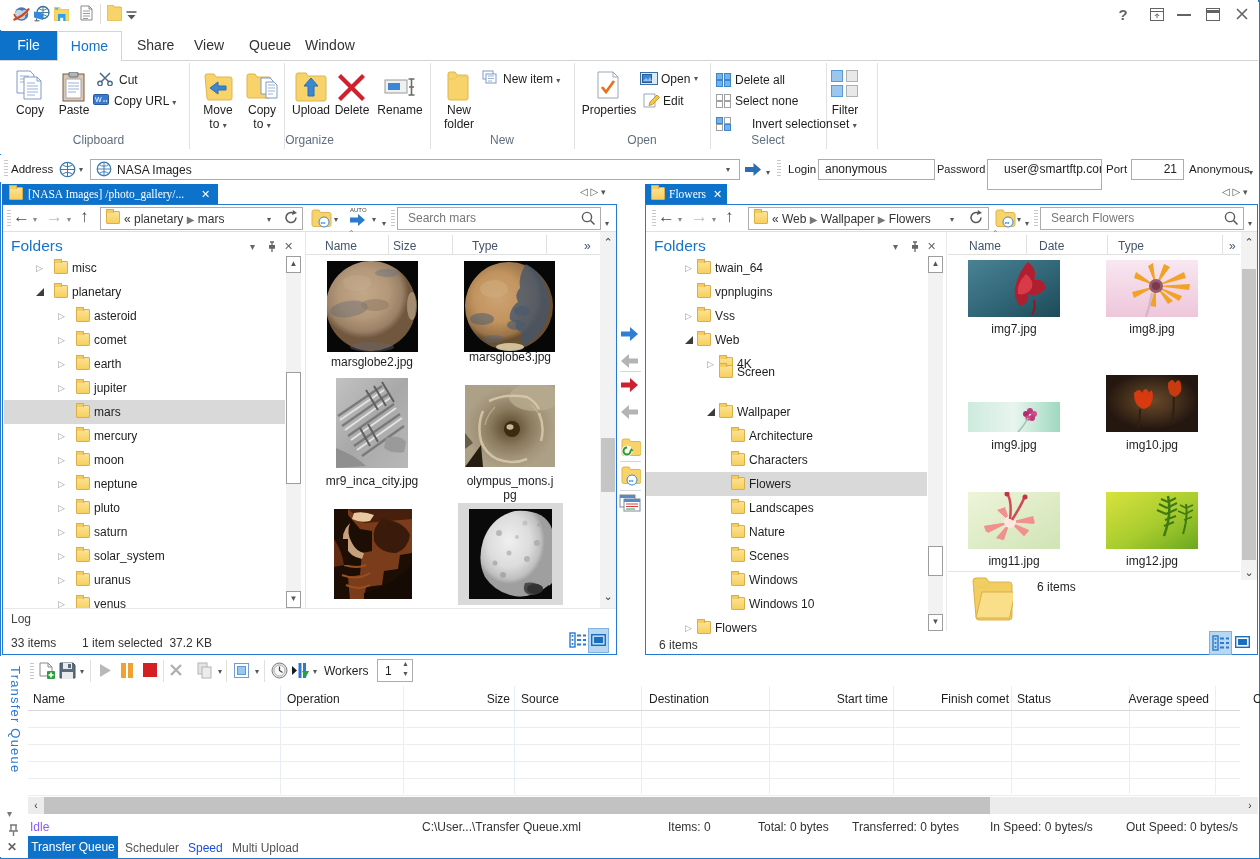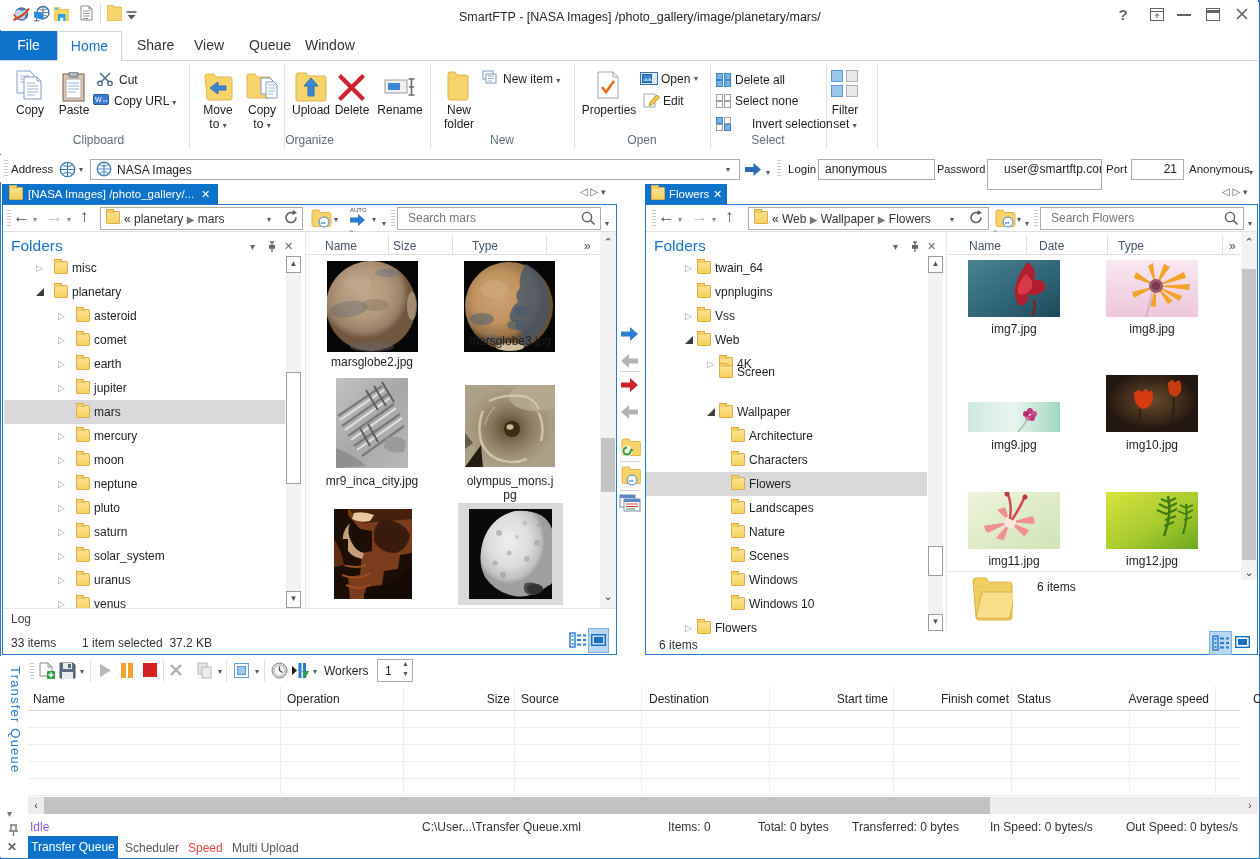--- a/index.html
+++ b/index.html
@@ -24,21 +24,21 @@
 .glabel { position:absolute; top:72px; font-size:12px; color:#5f6f7f; text-align:center; }
 .rbig { position:absolute; font-size:12px; color:#1e1e1e; text-align:center; }
 .rsmall { position:absolute; font-size:12px; color:#1e1e1e; white-space:nowrap; }
 .dda { font-size:8px; color:#555; }
 
 #addr { position:absolute; left:0; top:155px; width:1258px; height:27px; background:#fff; }
 .grip { position:absolute; width:4px; background:repeating-linear-gradient(to bottom,#c8c8c8 0 1px,#fff 1px 3px); }
 .inbox { position:absolute; background:#fff; border:1px solid #acacac; }
 .lbl { position:absolute; font-size:12px; color:#1e1e1e; white-space:nowrap; }
 
-.ptab { position:absolute; top:184px; height:20px; background:#0d72c9; color:#fff; font-size:12px; line-height:20px; }
+.ptab { position:absolute; top:184px; height:20px; background:#0d72c9; color:#fff; font-size:12px; line-height:20px;font-family:Liberation Serif, serif; }
 .pbox { position:absolute; top:204px; height:451px; background:#fff; border:1px solid #2579d0; }
 .foldhdr { position:absolute; top:29px; height:22px; font-size:15.5px; color:#1673c9; }
 .colhdr { position:absolute; top:29px; height:22px; border-bottom:1px solid #e0e0e0; font-size:12px; color:#44546a; }
 .colsep { position:absolute; top:3px; width:1px; height:19px; background:#e0e0e0; }
 .tree { position:absolute; font-size:12px; color:#1e1e1e; }
 .trow { position:absolute; height:24px; line-height:24px; white-space:nowrap; }
 .texp { position:absolute; top:6px; font-size:9px; color:#9a9a9a; line-height:12px; }
 .fold { position:absolute; top:5px; width:14px; height:13px; background:linear-gradient(#fce294,#f7cf5e); border:1px solid #dcaf46; border-radius:1px; }
 .fold:before { content:""; position:absolute; left:-1px; top:-3px; width:6px; height:3px; background:#f3cd62; border:1px solid #dcaf46; border-bottom:none; border-radius:1px 1px 0 0; }
 .sb { position:absolute; background:#f2f2f2; }
@@ -79,21 +79,20 @@
       <path d="M3 6 h7 M3 8.5 h7 M3 11 h7 M3 13.5 h5" stroke="#9a9a9a" stroke-width="1"></path>
     </svg>
   <div class="abs" style="left:100px;top:4px;width:1px;height:20px;background:#dcdcdc"></div>
   <svg class="abs" style="left:107px;top:5px" width="15" height="16" viewBox="0 0 15 16">
       <path d="M0 2 q0 -2 2 -2 h4 l1 2 h6 q2 0 2 2 v10 q0 2 -2 2 h-11 q-2 0 -2 -2 z" fill="#f7d36a" stroke="#e0b44e"></path>
     </svg>
   <svg class="abs" style="left:126px;top:11px" width="11" height="9" viewBox="0 0 11 9">
       <path d="M0.5 1 h10" stroke="#555" stroke-width="1.5"></path>
       <path d="M1.5 4 h8 l-4 4.5z" fill="#555"></path>
     </svg>
-  <div id="title">SmartFTP - [NASA Images] /photo_gallery/image/planetary/mars/</div>
   <div class="winbtn" style="left:1108px;font-weight:bold;">?</div>
   <svg class="abs" style="left:1150px;top:8px" width="14" height="13" viewBox="0 0 14 13">
       <rect x="0.5" y="0.5" width="13" height="12" fill="none" stroke="#636363"></rect>
       <path d="M0 3.5 h14" stroke="#636363"></path>
       <path d="M7 10 v-4 M4.8 8 l2.2 -2.2 2.2 2.2" stroke="#636363" fill="none"></path>
     </svg>
   <div class="abs" style="left:1177px;top:14px;width:14px;height:2px;background:#636363"></div>
   <svg class="abs" style="left:1206px;top:8px" width="14" height="13" viewBox="0 0 14 13">
       <rect x="0.5" y="0.5" width="13" height="12" fill="none" stroke="#636363"></rect>
       <path d="M0 3.5 h14" stroke="#636363" stroke-width="3"></path>
@@ -488,21 +487,21 @@
       <circle cx="45" cy="45" r="44" fill="url(#mg2)"></circle>
       <path d="M62 3 q16 8 22 28 q4 22 -6 38 q-8 12 -18 16 q-6 -6 -2 -14 q-8 -2 -6 -10 q-8 0 -6 -8 q2 -8 8 -12 q-4 -8 2 -14 q-2 -12 6 -24z" fill="#47566a" opacity="0.8"></path>
       <ellipse cx="58" cy="50" rx="8" ry="5" fill="#4a5a6e" opacity="0.7"></ellipse>
       <ellipse cx="52" cy="64" rx="9" ry="5" fill="#4a5a6e" opacity="0.65"></ellipse>
       <ellipse cx="18" cy="58" rx="12" ry="6" fill="#55606e" opacity="0.6"></ellipse>
       <ellipse cx="30" cy="78" rx="10" ry="4" fill="#5a6470" opacity="0.5"></ellipse>
       <ellipse cx="30" cy="28" rx="14" ry="9" fill="#cfab7c" opacity="0.6"></ellipse>
       <ellipse cx="46" cy="86" rx="14" ry="4" fill="#e2d3ae" opacity="0.85"></ellipse>
     </svg>
 <div class="thumblabel" style="left:307px;top:355px;width:130px">marsglobe2.jpg</div>
-<div class="thumblabel" style="left:445px;top:334px;width:130px">marsglobe3.jpg</div>
+<div class="thumblabel" style="left:445px;top:350px;width:130px">marsglobe3.jpg</div>
 <svg class="abs" style="left:336px;top:378px" width="72" height="90" viewBox="0 0 72 90">
       <defs>
         <linearGradient id="inca" x1="0" y1="0" x2="1" y2="1">
           <stop offset="0%" stop-color="#c2c2c2"></stop>
           <stop offset="50%" stop-color="#a8a8a8"></stop>
           <stop offset="100%" stop-color="#b8b8b8"></stop>
         </linearGradient>
       </defs>
       <rect width="72" height="90" fill="url(#inca)"></rect>
       <g stroke="#6e6e6e" stroke-width="2.5" opacity="0.8">
@@ -979,15 +978,15 @@
   <div class="abs" style="left:30px;top:164px;color:#8b5cf6">Idle</div>
   <div class="abs" style="left:422px;top:164px;color:#333">C:\User...\Transfer Queue.xml</div>
   <div class="abs" style="left:668px;top:164px;color:#333">Items: 0</div>
   <div class="abs" style="left:758px;top:164px;color:#333">Total: 0 bytes</div>
   <div class="abs" style="left:852px;top:164px;color:#333">Transferred: 0 bytes</div>
   <div class="abs" style="left:990px;top:164px;color:#333">In Speed: 0 bytes/s</div>
   <div class="abs" style="left:1126px;top:164px;color:#333">Out Speed: 0 bytes/s</div>
 
   <div class="abs" style="left:28px;top:180px;width:90px;height:22px;background:#0d72c9;color:#fff;text-align:center;line-height:22px">Transfer Queue</div>
   <div class="abs" style="left:125px;top:185px;color:#555">Scheduler</div>
-  <div class="abs" style="left:188px;top:185px;color:#ef4444">Speed</div>
+  <div class="abs" style="left:188px;top:185px;color:#1d4ed8">Speed</div>
   <div class="abs" style="left:232px;top:185px;color:#555">Multi Upload</div>
 </div>
 
 </body></html>

